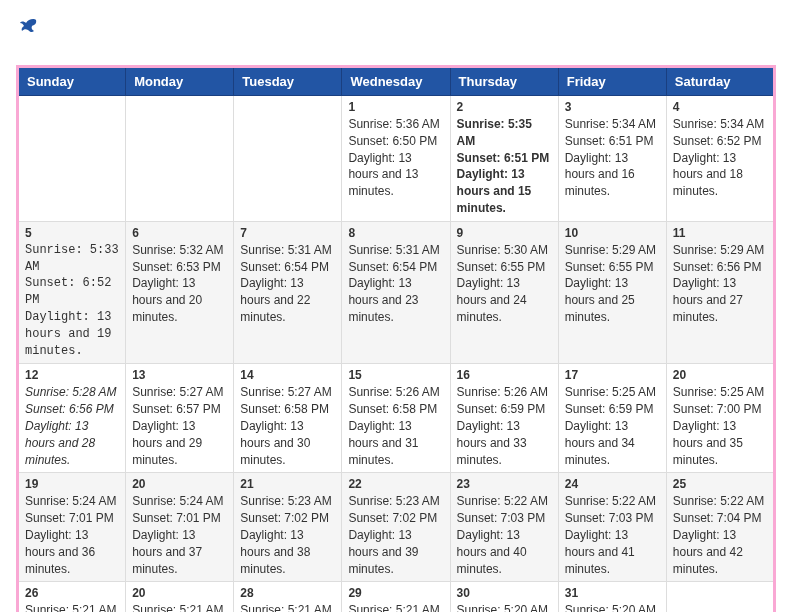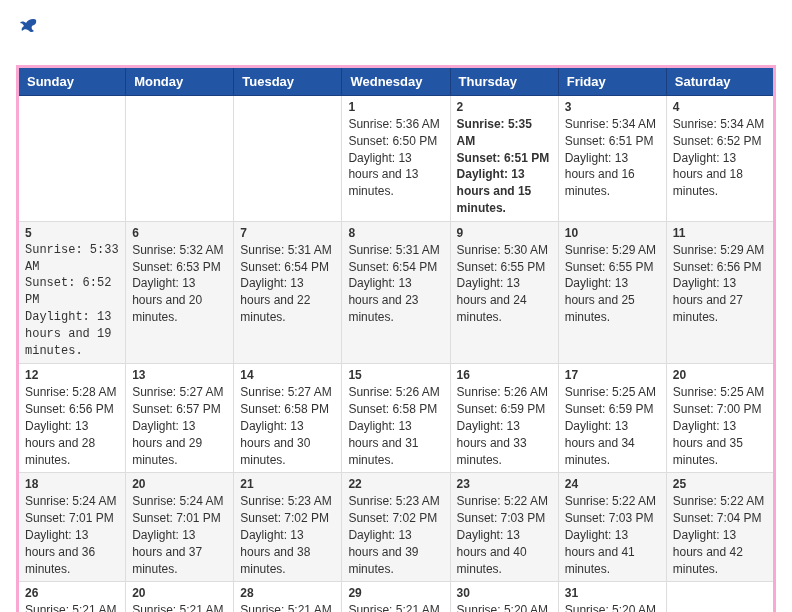--- a/index.html
+++ b/index.html
@@ -185,21 +185,21 @@
         <td>
           <div class="day-number">11</div>
           <div class="day-info" style="white-space: pre-line;">Sunrise: 5:29 AM
 Sunset: 6:56 PM
 Daylight: 13 hours and 27 minutes.</div>
         </td>
       </tr>
       <tr>
         <td>
           <div class="day-number">12</div>
-          <div class="day-info" style="white-space: pre-line;">Sunrise: 5:28 AM
+          <div class="day-info" style="white-space: pre-line; font-style: italic;">Sunrise: 5:28 AM
 Sunset: 6:56 PM
 Daylight: 13 hours and 28 minutes.</div>
         </td>
         <td>
           <div class="day-number">13</div>
           <div class="day-info" style="white-space: pre-line;">Sunrise: 5:27 AM
 Sunset: 6:57 PM
 Daylight: 13 hours and 29 minutes.</div>
         </td>
         <td>
@@ -228,21 +228,21 @@
         </td>
         <td>
           <div class="day-number">20</div>
           <div class="day-info" style="white-space: pre-line;">Sunrise: 5:25 AM
 Sunset: 7:00 PM
 Daylight: 13 hours and 35 minutes.</div>
         </td>
       </tr>
       <tr>
         <td>
-          <div class="day-number">18</div>
+          <div class="day-number">19</div>
           <div class="day-info" style="white-space: pre-line;">Sunrise: 5:24 AM
 Sunset: 7:01 PM
 Daylight: 13 hours and 36 minutes.</div>
         </td>
         <td>
           <div class="day-number">20</div>
           <div class="day-info" style="white-space: pre-line;">Sunrise: 5:24 AM
 Sunset: 7:01 PM
 Daylight: 13 hours and 37 minutes.</div>
         </td>

